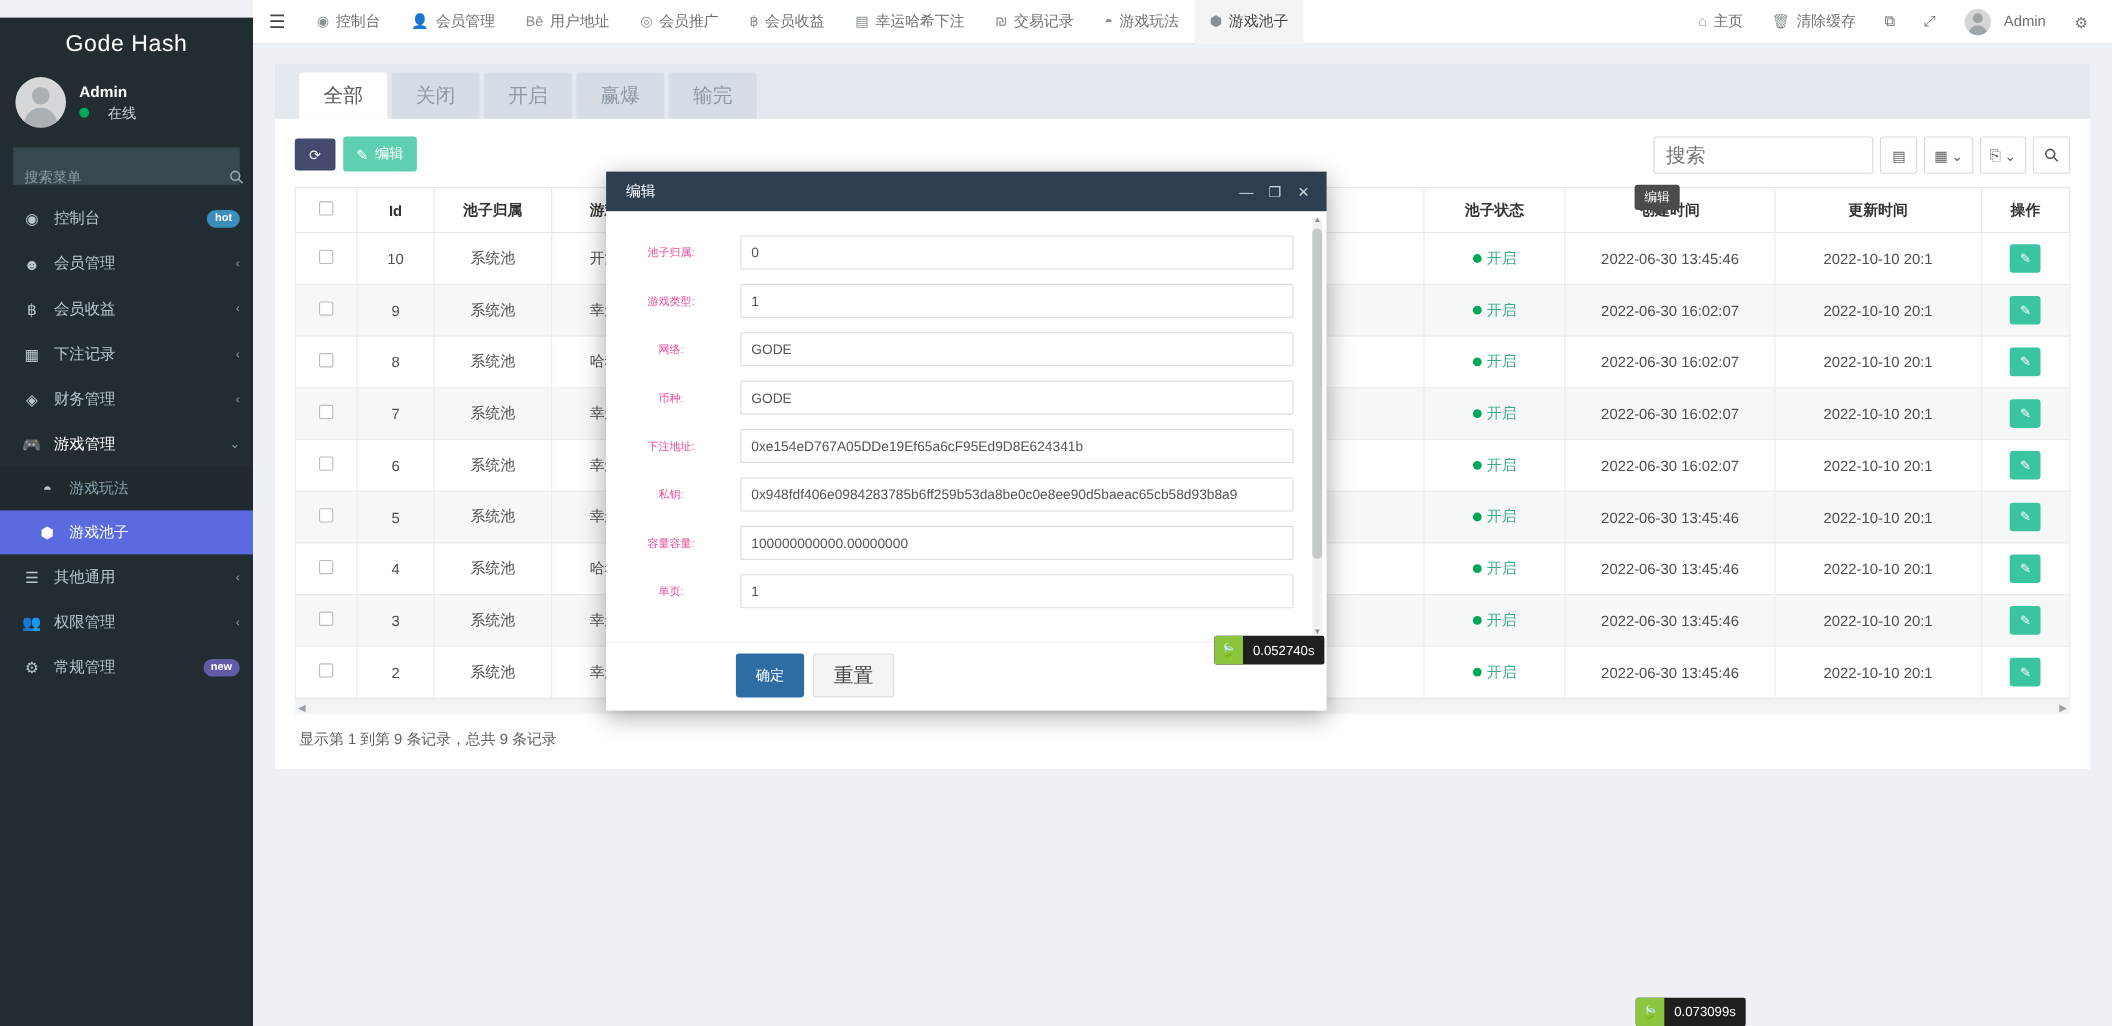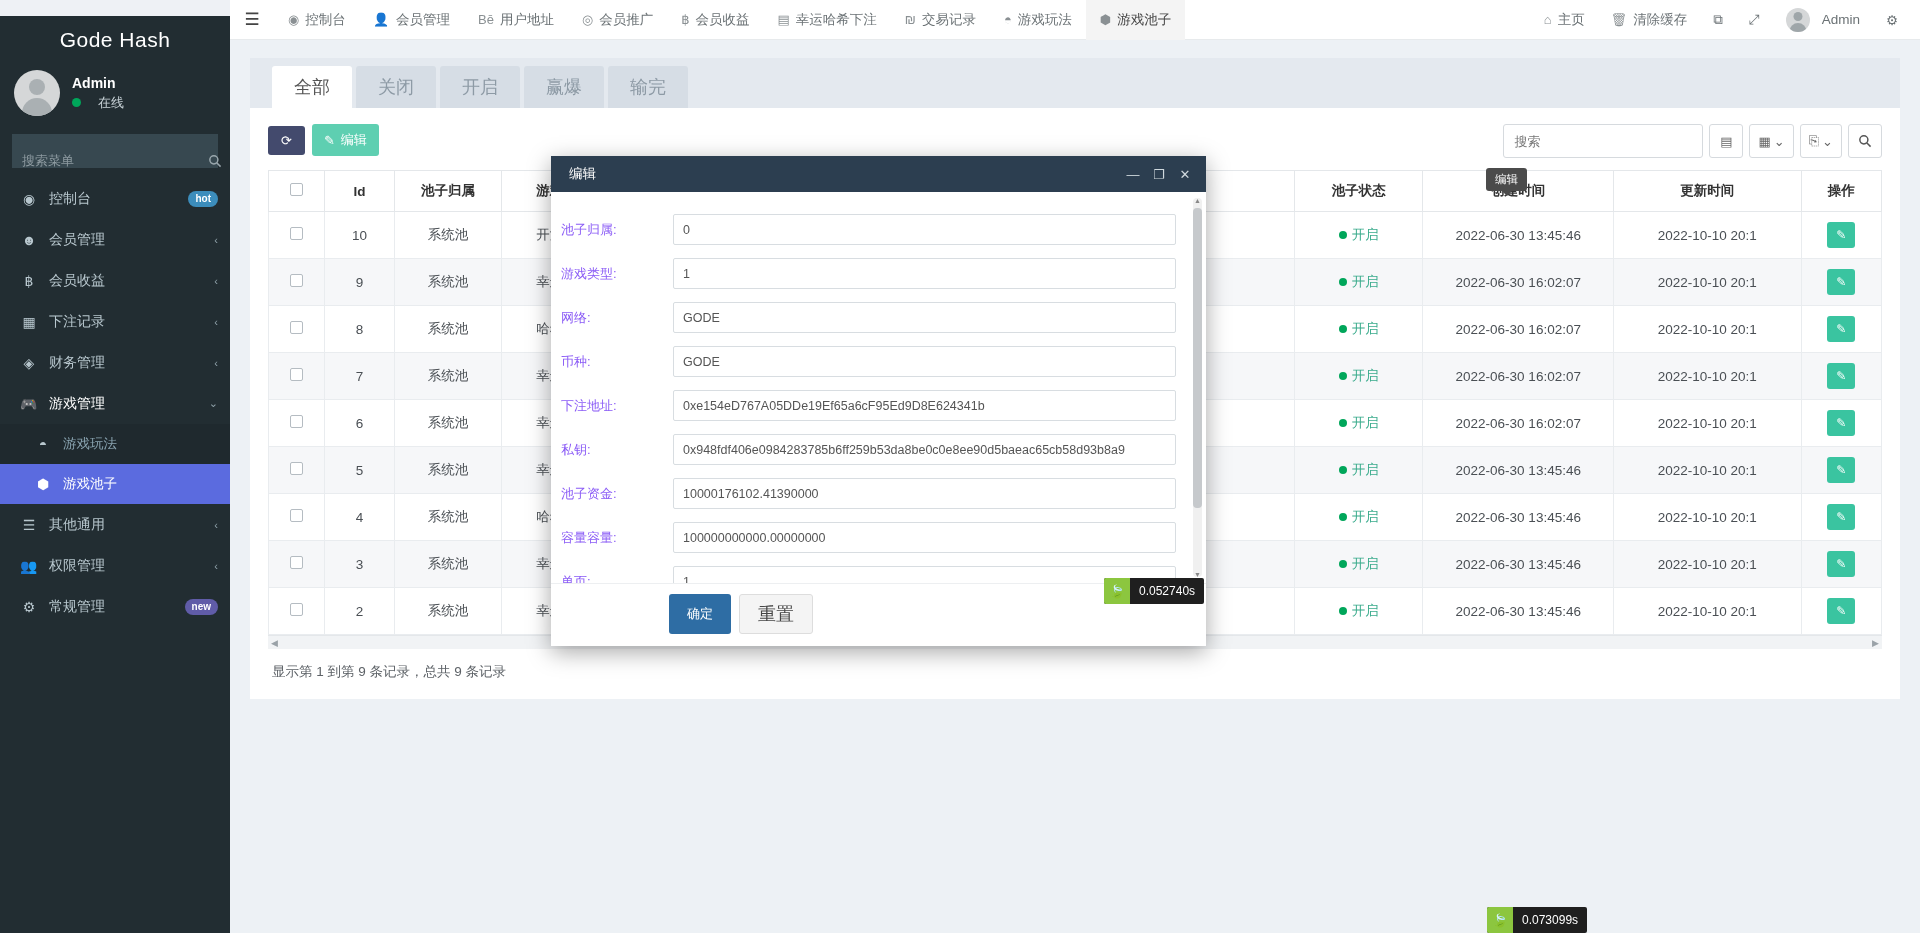--- a/index.html
+++ b/index.html
@@ -168,21 +168,21 @@
   .cb { width:13px; height:13px; border:1px solid #b5bcc2; border-radius:2px; background:#fff; display:inline-block; cursor:pointer; }
   .row-edit-btn {
     width:28px; height:26px; border-radius:3px; background:#3ac4a0;
     display:inline-flex; align-items:center; justify-content:center;
     color:#fff; font-size:12px; cursor:pointer;
   }
 
   .search-area { display:flex; align-items:center; justify-content:flex-end; gap:6px; margin-bottom:12px; }
   .search-box {
     width:200px; height:34px; border:1px solid #d6dade; border-radius:3px;
-    padding:0 10px; font-size:13px; color:#555; outline:none; font-family:inherit;
+    padding:0 10px; font-size:18px; color:#555; outline:none; font-family:inherit;
   }
   .icon-btn {
     height:34px; min-width:34px; border:1px solid #d6dade; border-radius:3px;
     background:#fff; display:inline-flex; align-items:center; justify-content:center;
     gap:3px; padding:0 8px; color:#666; font-size:13px; cursor:pointer;
   }
 
   .table-footer { font-size:13.5px; color:#5c6166; padding:14px 4px 12px 4px; }
 
   
@@ -210,22 +210,22 @@
   .modal-head .mbtn {
     width:26px; height:26px; display:flex; align-items:center; justify-content:center;
     color:#cfd8dd; font-size:13px; cursor:pointer;
   }
   .modal-body {
     flex:1; overflow:hidden; position:relative;
     padding: 22px 30px 10px 10px;
   }
   .form-row { display:flex; align-items:center; margin-bottom:13px; }
   .form-row label {
-    width:112px; text-align:left; padding-right:14px;
-    font-size:13px; color:#8b5cf6; white-space:nowrap;
+    width:112px; text-align:center; padding-right:14px;
+    font-size:10px; color:#ec4899; white-space:nowrap;
   }
   .form-row input {
     flex:1; height:31px; border:1px solid #d8dde1; border-radius:2px;
     padding:0 9px; font-size:12.5px; color:#555; outline:none;
     font-family:inherit; background:#fff;
   }
   .modal-scrollbar {
     position:absolute; right:4px; top:6px; bottom:6px; width:9px;
     background:#f0f0f0; border-radius:4px;
   }
@@ -632,24 +632,20 @@
         </div>
         <div class="form-row">
           <label>下注地址:</label>
           <input type="text" value="0xe154eD767A05DDe19Ef65a6cF95Ed9D8E624341b" style="">
         </div>
         <div class="form-row">
           <label>私钥:</label>
           <input type="text" value="0x948fdf406e0984283785b6ff259b53da8be0c0e8ee90d5baeac65cb58d93b8a9" style="">
         </div>
         <div class="form-row">
-          <label>池子资金:</label>
-          <input type="text" value="10000176102.41390000" style="">
-        </div>
-        <div class="form-row">
           <label>容量容量:</label>
           <input type="text" value="100000000000.00000000" style="">
         </div>
         <div class="form-row">
           <label>单页:</label>
           <input type="text" value="1" style="">
         </div>
       </div>
     <div class="modal-scrollbar">
       <div class="arrow" style="top:-2px;">▲</div>

